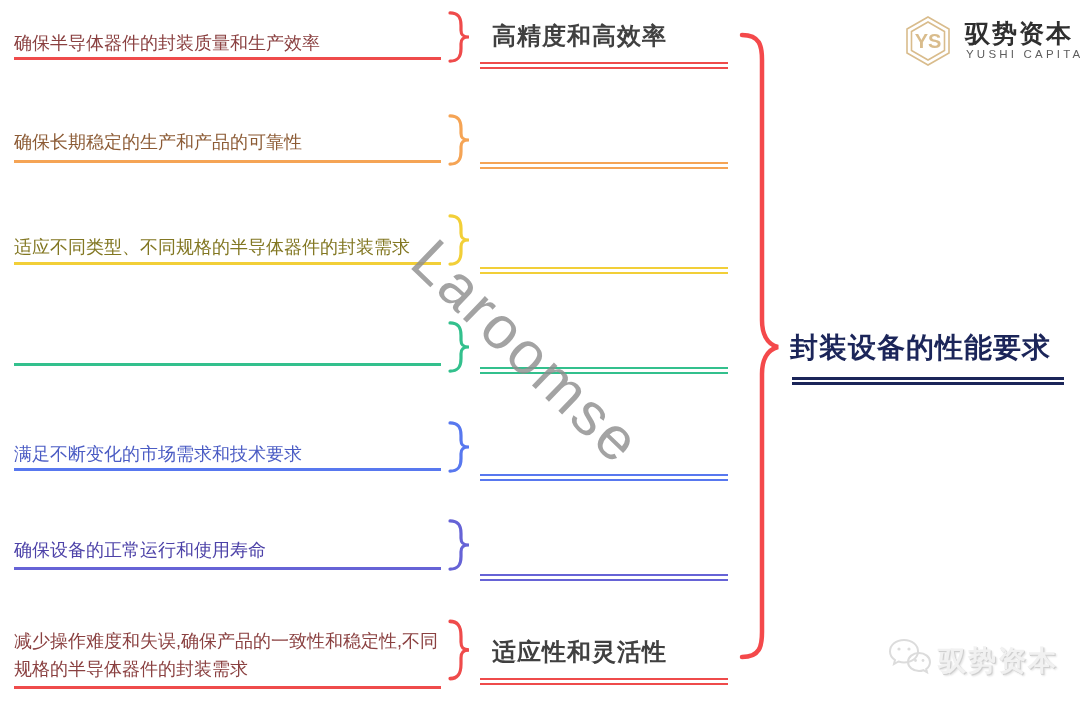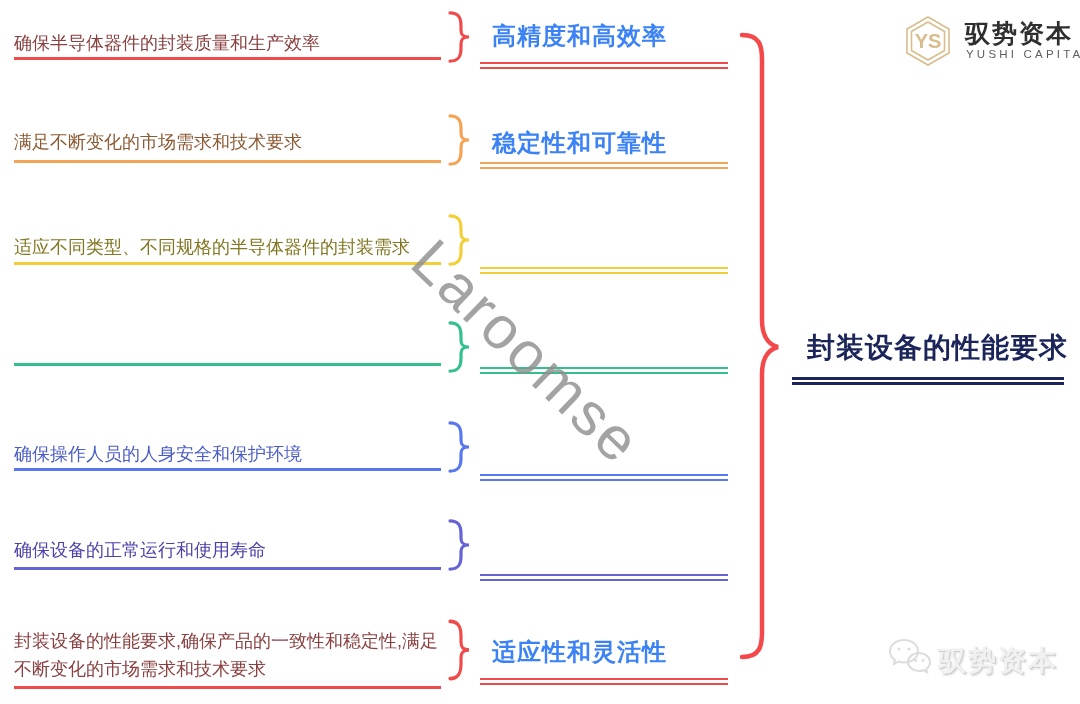--- a/index.html
+++ b/index.html
@@ -24,31 +24,31 @@
   .detail-underline {
     position:absolute; left:14px; top:var(--uy); width:427px; height:2.5px;
     background:var(--line);
   }
   .small-brace {
     position:absolute; left:447px; top:var(--by); width:24px; height:var(--bh);
     color:var(--line);
   }
   .category-label {
     position:absolute; left:492px; top:var(--ly); width:250px;
-    font-size:24px; font-weight:bold; color:#3b82f6; letter-spacing:1px; white-space:nowrap;
+    font-size:24px; font-weight:bold; color:#404040; letter-spacing:1px; white-space:nowrap;
   }
   .label-underline {
     position:absolute; left:480px; top:var(--luy); width:248px; height:7px;
     border-top:2px solid var(--line); border-bottom:2px solid var(--line);
   }
 
   
   .big-brace { position:absolute; left:738px; top:32px; width:42px; height:632px; color:var(--brace); }
   .root-topic {
-    position:absolute; left:790px; top:329px; width:278px; text-align:right;
+    position:absolute; left:790px; top:329px; width:278px; text-align:left;
     font-size:28px; font-weight:bold; color:var(--navy); letter-spacing:1px; white-space:nowrap;
   }
   .root-underline {
     position:absolute; left:792px; top:377px; width:272px; height:8px;
     border-top:3px solid var(--navy); border-bottom:3px solid var(--navy);
   }
 
   
   .logo { position:absolute; left:903px; top:15px; width:170px; height:52px; }
   .logo-hex { position:absolute; left:0; top:0; width:50px; height:52px; color:var(--gold); }
@@ -79,26 +79,25 @@
     <div class="detail-text">确保半导体器件的封装质量和生产效率</div>
     <div class="detail-underline"></div>
     <svg class="small-brace" viewBox="0 0 24 56" preserveAspectRatio="none" fill="none" stroke="currentColor" stroke-width="3.2" stroke-linecap="round">
         <path d="M3,3 C13,3 14,10 14,16 L14,21 C14,26 16,28 22,28 C16,28 14,30 14,35 L14,40 C14,46 13,53 3,53"></path>
       </svg>
     <div class="category-label">高精度和高效率</div>
     <div class="label-underline"></div>
   </div>
 
   <div class="row r1" style="--line: #f5a455; --text: #8c5b35;">
-    <div class="detail-text">满足不断变化的市场需求和技术要求</div>
+    <div class="detail-text">确保长期稳定的生产和产品的可靠性</div>
     <div class="detail-underline"></div>
     <svg class="small-brace" viewBox="0 0 24 56" preserveAspectRatio="none" fill="none" stroke="currentColor" stroke-width="3.2" stroke-linecap="round">
         <path d="M3,3 C13,3 14,10 14,16 L14,21 C14,26 16,28 22,28 C16,28 14,30 14,35 L14,40 C14,46 13,53 3,53"></path>
       </svg>
-    <div class="category-label">稳定性和可靠性</div>
     <div class="label-underline"></div>
   </div>
 
   <div class="row r2" style="--line: #f2cf38; --text: #827722;">
     <div class="detail-text">适应不同类型、不同规格的半导体器件的封装需求</div>
     <div class="detail-underline"></div>
     <svg class="small-brace" viewBox="0 0 24 56" preserveAspectRatio="none" fill="none" stroke="currentColor" stroke-width="3.2" stroke-linecap="round">
         <path d="M3,3 C13,3 14,10 14,16 L14,21 C14,26 16,28 22,28 C16,28 14,30 14,35 L14,40 C14,46 13,53 3,53"></path>
       </svg>
     <div class="label-underline"></div>
@@ -106,39 +105,39 @@
 
   <div class="row r3" style="--line: #33c08d; --text: #377e60;">
     <div class="detail-underline"></div>
     <svg class="small-brace" viewBox="0 0 24 56" preserveAspectRatio="none" fill="none" stroke="currentColor" stroke-width="3.2" stroke-linecap="round">
         <path d="M3,3 C13,3 14,10 14,16 L14,21 C14,26 16,28 22,28 C16,28 14,30 14,35 L14,40 C14,46 13,53 3,53"></path>
       </svg>
     <div class="label-underline"></div>
   </div>
 
   <div class="row r4" style="--line: #5878ef; --text: #4b5cc4;">
-    <div class="detail-text">确保操作人员的人身安全和保护环境</div>
+    <div class="detail-text">满足不断变化的市场需求和技术要求</div>
     <div class="detail-underline"></div>
     <svg class="small-brace" viewBox="0 0 24 56" preserveAspectRatio="none" fill="none" stroke="currentColor" stroke-width="3.2" stroke-linecap="round">
         <path d="M3,3 C13,3 14,10 14,16 L14,21 C14,26 16,28 22,28 C16,28 14,30 14,35 L14,40 C14,46 13,53 3,53"></path>
       </svg>
     <div class="label-underline"></div>
   </div>
 
   <div class="row r5" style="--line: #6663d6; --text: #4d42a8;">
     <div class="detail-text">确保设备的正常运行和使用寿命</div>
     <div class="detail-underline"></div>
     <svg class="small-brace" viewBox="0 0 24 56" preserveAspectRatio="none" fill="none" stroke="currentColor" stroke-width="3.2" stroke-linecap="round">
         <path d="M3,3 C13,3 14,10 14,16 L14,21 C14,26 16,28 22,28 C16,28 14,30 14,35 L14,40 C14,46 13,53 3,53"></path>
       </svg>
     <div class="label-underline"></div>
   </div>
 
   <div class="row r6" style="--line: #ef4b4b; --text: #8a4040;">
-    <div class="detail-text">封装设备的性能要求,确保产品的一致性和稳定性,满足不断变化的市场需求和技术要求</div>
+    <div class="detail-text">减少操作难度和失误,确保产品的一致性和稳定性,不同规格的半导体器件的封装需求</div>
     <div class="detail-underline"></div>
     <svg class="small-brace" viewBox="0 0 24 56" preserveAspectRatio="none" fill="none" stroke="currentColor" stroke-width="3.2" stroke-linecap="round">
         <path d="M3,3 C13,3 14,10 14,16 L14,21 C14,26 16,28 22,28 C16,28 14,30 14,35 L14,40 C14,46 13,53 3,53"></path>
       </svg>
     <div class="category-label">适应性和灵活性</div>
     <div class="label-underline"></div>
   </div>
 
   <svg class="big-brace" viewBox="0 0 42 632" preserveAspectRatio="none" fill="none" stroke="currentColor" stroke-width="4.5" stroke-linecap="round">
     <path d="M4,3 C22,3 24,14 24,28 L24,288 C24,300 28,312 40,315 C28,318 24,330 24,342 L24,600 C24,614 22,625 4,625"></path>

